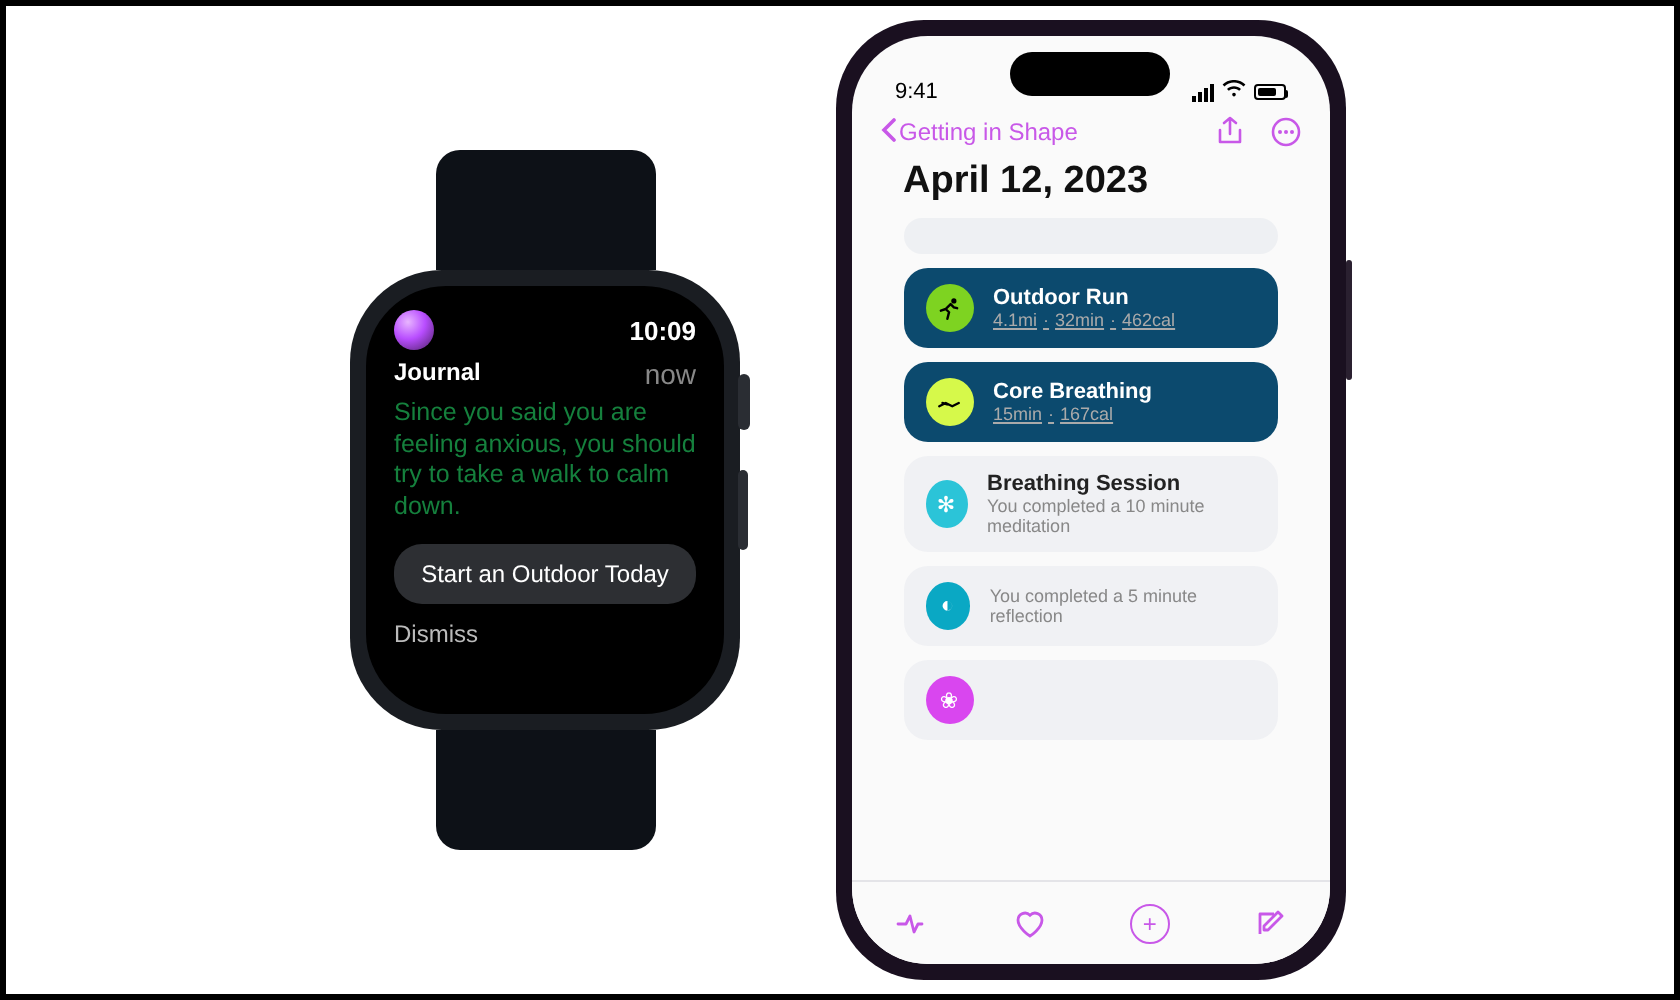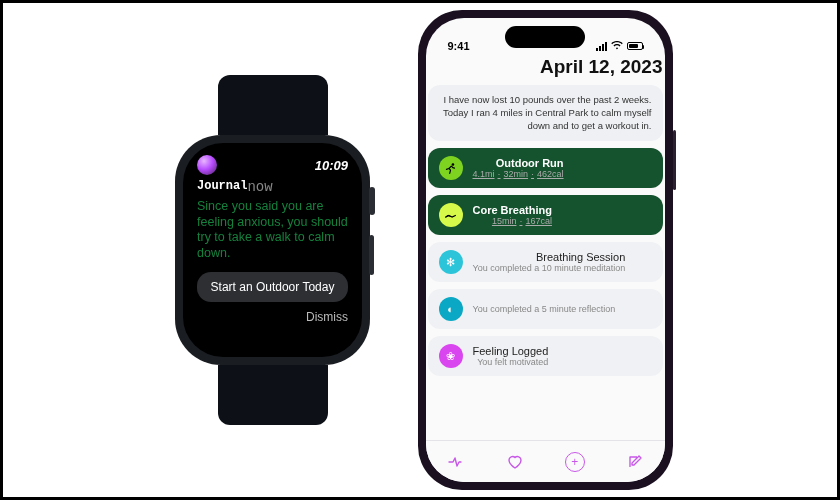--- a/index.html
+++ b/index.html
@@ -65,54 +65,52 @@
     padding: 12px 14px 10px;
     display: flex;
     flex-direction: column;
     gap: 4px;
   }
   .watch-status {
     display: flex;
     align-items: center;
     font-size: 13px;
     font-weight: 600;
-    font-style: italic;
   }
   .watch-appicon {
     width: 20px; height: 20px;
     border-radius: 50%;
     background: radial-gradient(circle at 35% 30%, #e8b5ff 0%, #b84dff 45%, #4a2060 100%);
     margin-right: 6px;
   }
   .watch-time { margin-left: auto; }
   .watch-title-row {
-    display: flex; 
+    display: flex; justify-content: space-between;
     font-size: 12px;
-    font-family: Liberation Mono, monospace;
   }
   .watch-title { font-weight: 700; }
   .watch-now { color: #888; font-size: 14px; }
   .watch-body {
     font-size: 12.5px;
     line-height: 1.25;
     color: #15803d;
     flex: 0 0 auto;
   }
   .watch-action {
     margin-top: 6px;
     background: #2d2f33;
     border-radius: 14px;
     text-align: center;
     font-size: 12px;
     padding: 8px 4px;
     font-weight: 500;
   }
   .watch-dismiss {
     margin-top: 4px;
-    text-align: right;
+    text-align: left;
     font-size: 12px;
     color: #bbb;
   }
 
   
   .phone {
     width: 255px;
     height: 480px;
     background: #1a1020;
     border-radius: 44px;
@@ -143,21 +141,21 @@
     background: #000;
     border-radius: 14px;
     z-index: 5;
   }
   .status-bar {
     height: 36px;
     display: flex;
     align-items: flex-end;
     padding: 0 22px 2px;
     font-size: 11px;
-    font-weight: 700;
+    font-weight: 400;
   }
   .status-bar .right {
     margin-left: auto;
     display: flex; gap: 4px; align-items: center;
   }
   .sig-bars { display:flex; gap:1px; align-items:flex-end; height:9px; }
   .sig-bars span { width:2px; background:#000; }
   .sig-bars span:nth-child(1){height:3px} .sig-bars span:nth-child(2){height:5px}
   .sig-bars span:nth-child(3){height:7px} .sig-bars span:nth-child(4){height:9px}
   .batt {
@@ -176,41 +174,41 @@
     color: #c858e8;
     font-size: 12px;
     display: flex; align-items: center; gap: 2px;
     font-weight: 500;
   }
   .nav-actions { margin-left: auto; display:flex; gap:12px; color:#c858e8; }
   .nav-icon { width:16px; height:16px; }
 
   .content {
     flex: 1;
-    padding: 2px 2px 6px;
+    padding: 2px 26px 6px;
     overflow: hidden;
-    display: flex; flex-direction: column; gap: 7px; text-align: right;
+    display: flex; flex-direction: column; gap: 7px;
   }
   .page-title {
     font-size: 19px;
     font-weight: 800;
     color: #111;
   }
   .note-card {
     background: #eef0f3;
     border-radius: 12px;
     padding: 9px 11px;
     font-size: 9.5px;
     line-height: 1.35;
     color: #333;
   }
   .note-card p + p { margin-top: 7px; }
 
   .workout {
-    background: #14532d;
+    background: #0c4a6e;
     color: #fff;
     border-radius: 12px;
     padding: 8px 11px;
     display: flex; align-items: center; gap: 10px;
   }
   .workout .wicon {
     width: 24px; height: 24px; border-radius: 50%;
     display:flex;align-items:center;justify-content:center;
     font-size:12px;
   }
@@ -229,21 +227,21 @@
   }
   .session .sicon {
     width: 24px; height: 24px; border-radius: 50%;
     display:flex;align-items:center;justify-content:center;
     color:#fff; font-size:11px;
   }
   .sicon.breathe { background:#2bc4d8; }
   .sicon.reflect { background:#0aa8c4; }
   .sicon.feel { background:#d946ef; }
   .session-text { display:flex; flex-direction:column; }
-  .session-title { font-size: 11px; font-weight: 400; color:#222; }
+  .session-title { font-size: 11px; font-weight: 700; color:#222; }
   .session-sub { font-size: 9px; color:#888; }
 
   .tab-bar {
     height: 42px;
     border-top: 1px solid #e4e4e8;
     background:#fafafa;
     display:flex; justify-content:space-around; align-items:center;
     color:#c858e8;
   }
   .tab-bar .ticon { width:20px; height:20px; display:flex;align-items:center;justify-content:center; }
@@ -297,26 +295,50 @@
             <svg width="12" height="9" viewBox="0 0 12 9">
                 <path d="M6 8.2c.5 0 .9-.4.9-.9S6.5 6.4 6 6.4s-.9.4-.9.9.4.9.9.9zM3.4 5.4c1.4-1.4 3.8-1.4 5.2 0l.9-.9C7.6 2.6 4.4 2.6 2.5 4.5l.9.9zM1.2 3.2C3.8.6 8.2.6 10.8 3.2l.9-.9C8.6-.8 3.4-.8.3 2.3l.9.9z" fill="#000"></path>
               </svg>
           </span>
           <span class="batt">
               <span class="batt-fill"></span>
             </span>
         </div>
       </div>
 
+      <div class="nav-bar">
+        <div class="nav-back">
+          <span>
+            <svg width="8" height="12" viewBox="0 0 8 12">
+                <path d="M7 1L2 6l5 5" stroke="#c858e8" stroke-width="1.8" fill="none" stroke-linecap="round"></path>
+              </svg>
+          </span>
+          <span>Getting in Shape</span>
+        </div>
+        <div class="nav-actions">
+          <span class="nav-icon">
+            <svg width="16" height="16" viewBox="0 0 16 16">
+                <path d="M8 1v8M5 3.5L8 1l3 2.5M3 7v6h10V7" stroke="#c858e8" stroke-width="1.3" fill="none" stroke-linecap="round" stroke-linejoin="round"></path>
+              </svg>
+          </span>
+          <span class="nav-icon">
+            <svg width="16" height="16" viewBox="0 0 16 16">
+                <circle cx="8" cy="8" r="6.5" stroke="#c858e8" stroke-width="1.3" fill="none"></circle>
+                <circle cx="5" cy="8" r="1" fill="#c858e8"></circle>
+                <circle cx="8" cy="8" r="1" fill="#c858e8"></circle>
+                <circle cx="11" cy="8" r="1" fill="#c858e8"></circle>
+              </svg>
+          </span>
+        </div>
+      </div>
 
       <div class="content">
         <div class="page-title">April 12, 2023</div>
 
         <div class="note-card">
-          <p>I have now lost 10 pounds over the past 2 weeks. Today I ran 4 miles in Central Park to calm myself down and to get a workout in.</p>
         </div>
 
         <div class="workout">
           <div class="wicon run">
             <svg width="13" height="13" viewBox="0 0 16 16">
                 <circle cx="11" cy="3" r="1.6" fill="#000"></circle>
                 <path d="M9 5l-3 3 2 2-1 4M9 5l2 2 2 .5M6 8l-3 1" stroke="#000" stroke-width="1.5" fill="none" stroke-linecap="round"></path>
               </svg>
           </div>
           <div class="workout-text">
@@ -351,24 +373,20 @@
 
         <div class="session">
           <div class="sicon reflect">◐</div>
           <div class="session-text">
             <span class="session-sub">You completed a 5 minute reflection</span>
           </div>
         </div>
 
         <div class="session">
           <div class="sicon feel">❀</div>
-          <div class="session-text">
-            <span class="session-title">Feeling Logged</span>
-            <span class="session-sub">You felt motivated</span>
-          </div>
         </div>
       </div>
 
       <div class="tab-bar">
         <div class="ticon">
           <svg width="18" height="18" viewBox="0 0 18 18">
               <path d="M3 9h4l2-4 2 8 2-4h2" stroke="#c858e8" stroke-width="1.4" fill="none" stroke-linecap="round" stroke-linejoin="round"></path>
             </svg>
         </div>
         <div class="ticon">

